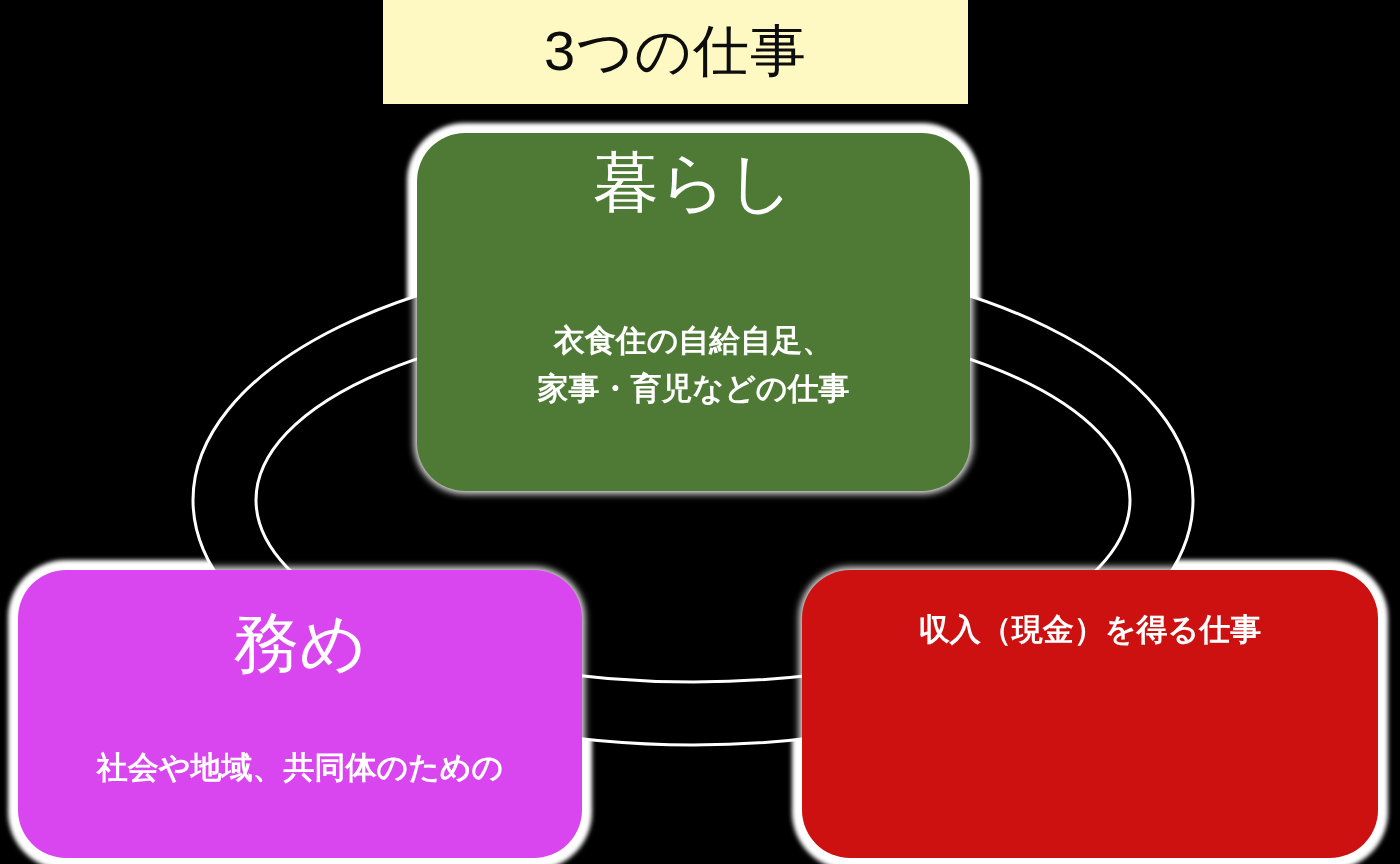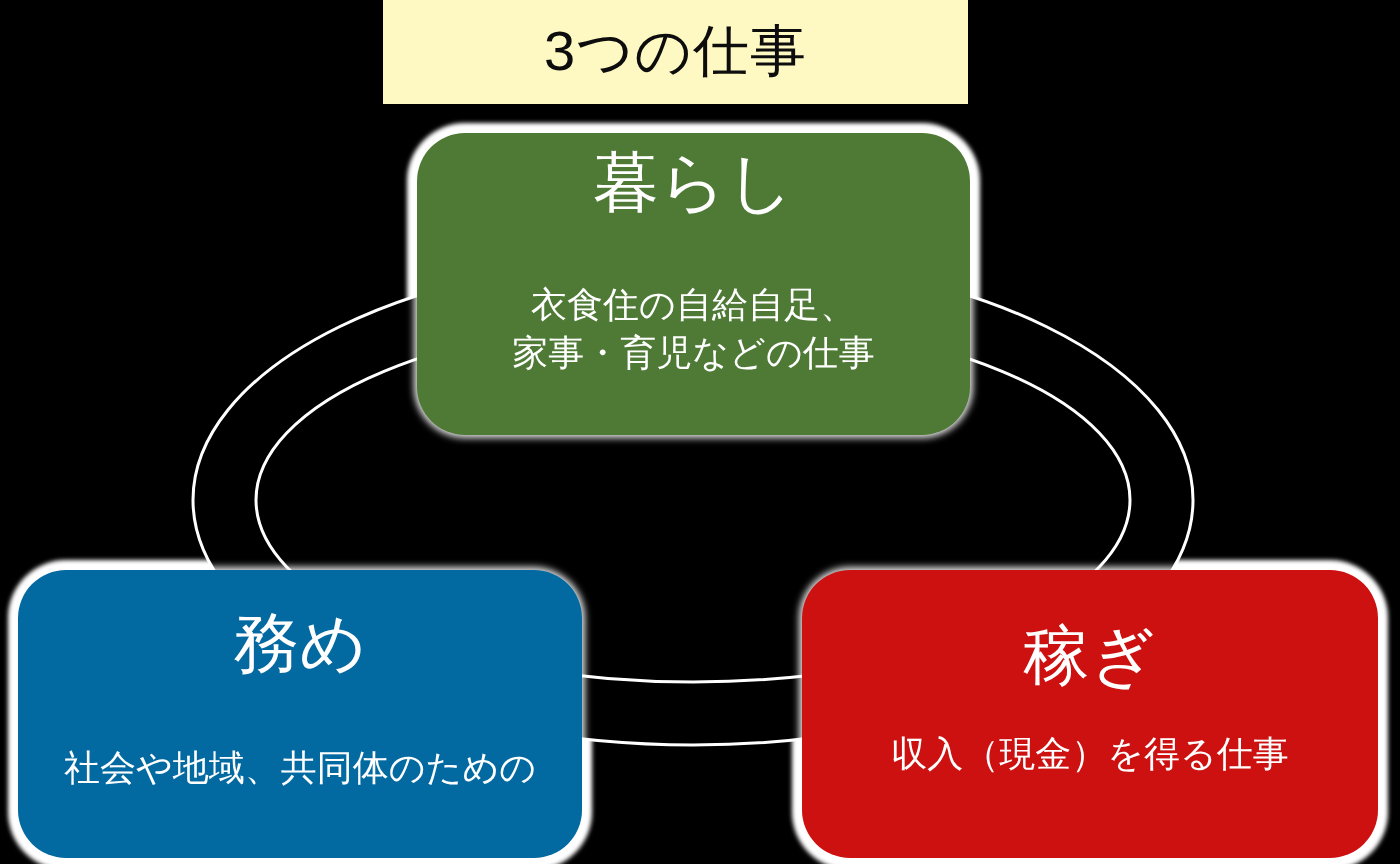--- a/index.html
+++ b/index.html
@@ -49,34 +49,34 @@
   
   .node {
     position: absolute;
     border-radius: 48px;
     display: flex;
     flex-direction: column;
     align-items: center;
     text-align: center;
     box-shadow: 0 0 7px 3px rgba(255,255,255,0.9);
   }
-  .node-top   { left: 417px; top: 133px; width: 553px; height: 302px; }
+  .node-top   { left: 417px; top: 133px; width: 553px; height: 358px; gap: 36px; }
   .node-left  { left: 18px;  top: 570px; width: 564px; height: 288px; }
   .node-right { left: 802px; top: 570px; width: 576px; height: 288px; }
   .node-title {
     font-size: 66px;
     font-weight: 400;
     line-height: 1.15;
   }
   .node-top   .node-title { margin-top: 12px; }
   .node-left  .node-title { margin-top: 36px; }
   .node-right .node-title { margin-top: 48px; }
   .node-desc {
-    font-size: 36px;
-    font-weight: 400;
+    font-size: 31px;
+    font-weight: 700;
     line-height: 48px;
   }
   .node-top   .node-desc { margin-top: 60px; }
   .node-left  .node-desc { margin-top: 62px; }
   .node-right .node-desc { margin-top: 36px; }
 </style>
 </head>
 <body>
 
 <div class="canvas" style="background-color: rgb(0, 0, 0);">
@@ -95,27 +95,26 @@
   </svg>
 
   <div class="node node-top" style="background-color: rgb(78, 122, 53); color: rgb(255, 255, 255);">
     <div class="node-title">暮らし</div>
     <div class="node-desc">
       <div>衣食住の自給自足、</div>
       <div>家事・育児などの仕事</div>
     </div>
   </div>
 
-  <div class="node node-left" style="background-color: #0369a1; color: rgb(255, 255, 255);">
+  <div class="node node-left" style="background-color: #d946ef; color: rgb(255, 255, 255);">
     <div class="node-title">務め</div>
     <div class="node-desc">
       <div>社会や地域、共同体のための</div>
     </div>
   </div>
 
   <div class="node node-right" style="background-color: rgb(205, 17, 17); color: rgb(255, 255, 255);">
-    <div class="node-title">稼ぎ</div>
     <div class="node-desc">
       <div>収入（現金）を得る仕事</div>
     </div>
   </div>
 
 </div>
 
 </body></html>

